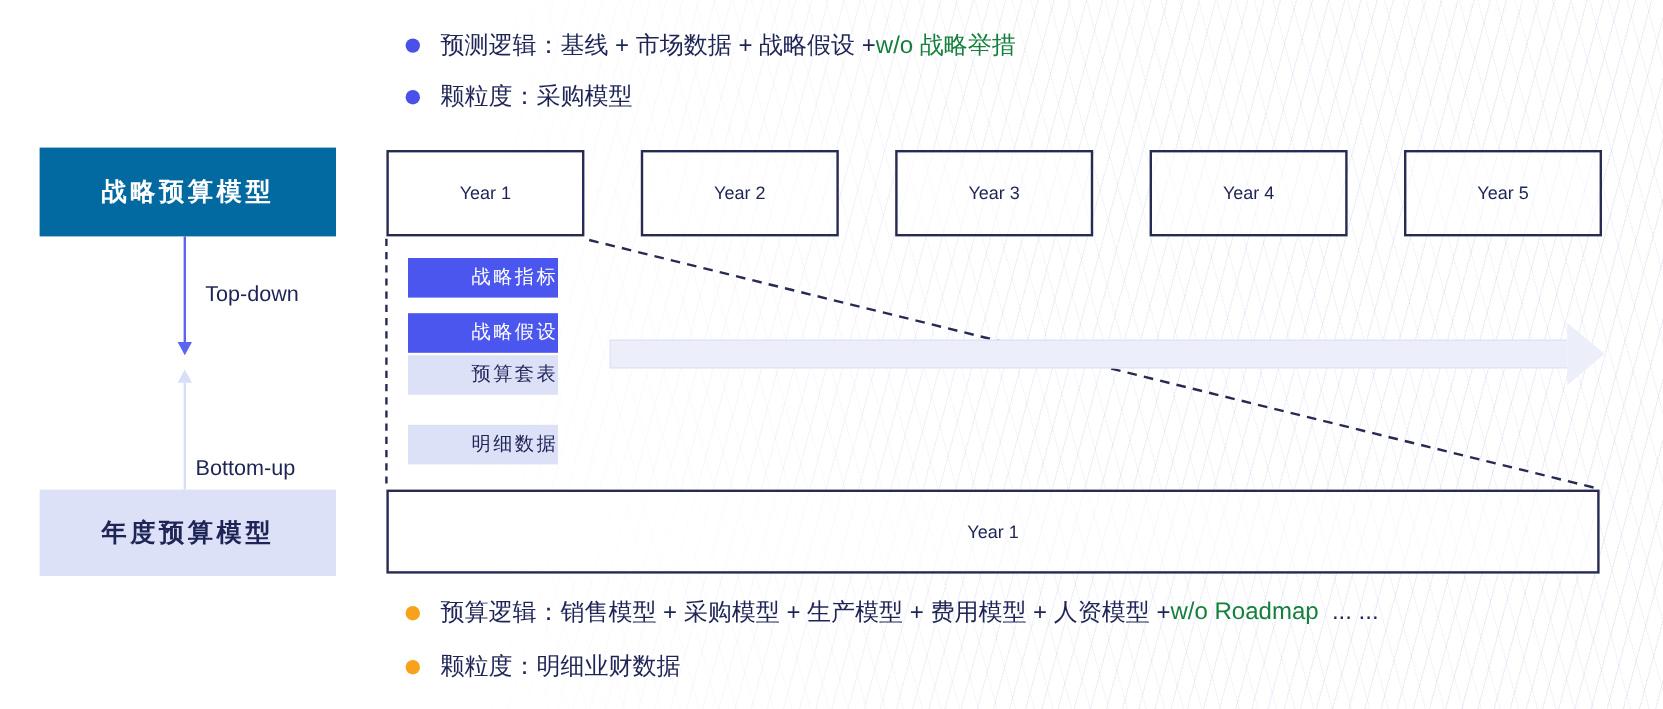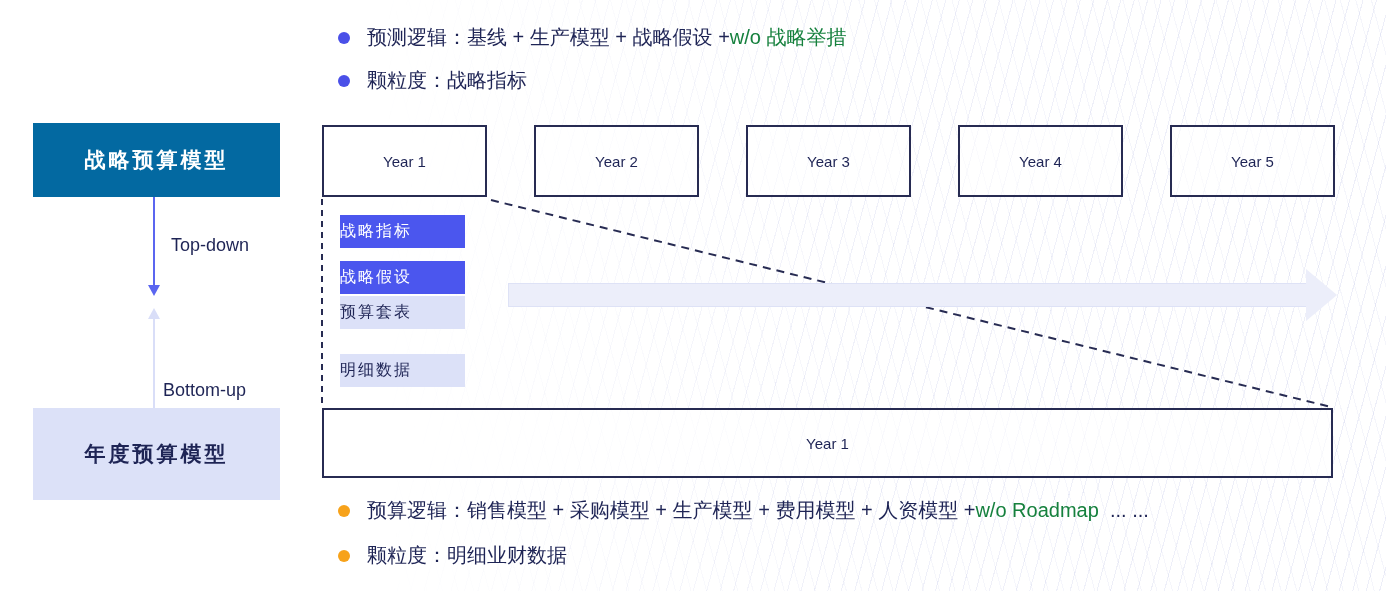--- a/index.html
+++ b/index.html
@@ -26,21 +26,21 @@
   .red-text   { color:#15803d; }
   #bullet-forecast    { left:338px; top:24px; }
   #bullet-granularity { left:338px; top:67px; }
   #bullet-budget      { left:338px; top:497px; }
   #bullet-granularity2{ left:338px; top:542px; }
 
   
   .model-box { position:absolute; left:33px; width:247px; display:flex; align-items:center;
                justify-content:center; font-weight:bold; font-size:21px; letter-spacing:3px; }
   #strategic-box { top:123px; height:74px; background:#0369a1; color:#ffffff; }
-  #annual-box    { top:408px; height:92px; background:#dce1f8; color:#1e2455; }
+  #annual-box    { top:408px; height:72px; background:#dce1f8; color:#1e2455; }
 
   .v-arrow { position:absolute; left:153px; width:2px; }
   #arrow-top-down { top:197px; height:88px; background:#5b66f0; }
   #arrow-top-down::after { content:""; position:absolute; left:-5px; top:88px;
     border-left:6px solid transparent; border-right:6px solid transparent;
     border-top:11px solid #5b66f0; }
   #arrow-bottom-up { top:319px; height:89px; background:#d9def8; }
   #arrow-bottom-up::before { content:""; position:absolute; left:-5px; top:-11px;
     border-left:6px solid transparent; border-right:6px solid transparent;
     border-bottom:11px solid #d9def8; }
@@ -54,21 +54,21 @@
   .year-box { width:165px; height:72px; border:2px solid #272b52; background:rgba(255,255,255,0.55);
               display:flex; align-items:center; justify-content:center; font-size:15px; }
 
   
   #bottom-year-box { position:absolute; left:322px; top:408px; width:1011px; height:70px;
     border:2px solid #272b52; background:rgba(255,255,255,0.6);
     display:flex; align-items:center; justify-content:center; font-size:15px; }
 
   
   .tag { position:absolute; left:340px; width:125px; height:33px; display:flex;
-         align-items:center; justify-content:flex-start; font-size:16px; letter-spacing:2px; }
+         align-items:center; justify-content:flex-end; font-size:16px; letter-spacing:2px; }
   .tag-solid { background:#4b56ee; color:#ffffff; }
   .tag-light { background:#dce1f8; color:#1e2455; }
   #tag-0 { top:215px; } #tag-1 { top:261px; } #tag-2 { top:296px; } #tag-3 { top:354px; }
 
   
   #big-arrow { position:absolute; left:508px; top:269px; width:830px; height:52px; }
   #big-arrow .shaft { position:absolute; left:0; top:14px; width:798px; height:24px;
     background:#eceefa; border:1px solid #dee2f6; border-right:none; }
   #big-arrow .head { position:absolute; left:798px; top:0; width:0; height:0;
     border-top:26px solid transparent; border-bottom:26px solid transparent;
@@ -83,26 +83,26 @@
 
   <div class="bg-hatch"></div>
 
   <svg class="overlay" width="1386" height="591" viewBox="0 0 1386 591">
     <line x1="322" y1="199" x2="322" y2="408" stroke="#272b52" stroke-width="2" stroke-dasharray="6 5"></line>
     <line x1="491" y1="200" x2="1331" y2="407" stroke="#272b52" stroke-width="2" stroke-dasharray="8 6"></line>
   </svg>
 
   <div class="bullet-row" id="bullet-forecast">
     <span class="bullet-dot dot-blue"></span>
-    <span>预测逻辑：基线 + 生产模型 + 战略假设 + </span>
+    <span>预测逻辑：基线 + 市场数据 + 战略假设 + </span>
     <span class="red-text">w/o 战略举措</span>
   </div>
   <div class="bullet-row" id="bullet-granularity">
     <span class="bullet-dot dot-blue"></span>
-    <span>颗粒度：战略指标</span>
+    <span>颗粒度：采购模型</span>
   </div>
 
   <div class="model-box" id="strategic-box">
     <span>战略预算模型</span>
   </div>
   <div class="v-arrow" id="arrow-top-down"></div>
   <div class="flow-label" id="label-top-down">Top-down</div>
   <div class="v-arrow" id="arrow-bottom-up"></div>
   <div class="flow-label" id="label-bottom-up">Bottom-up</div>
   <div class="model-box" id="annual-box">

